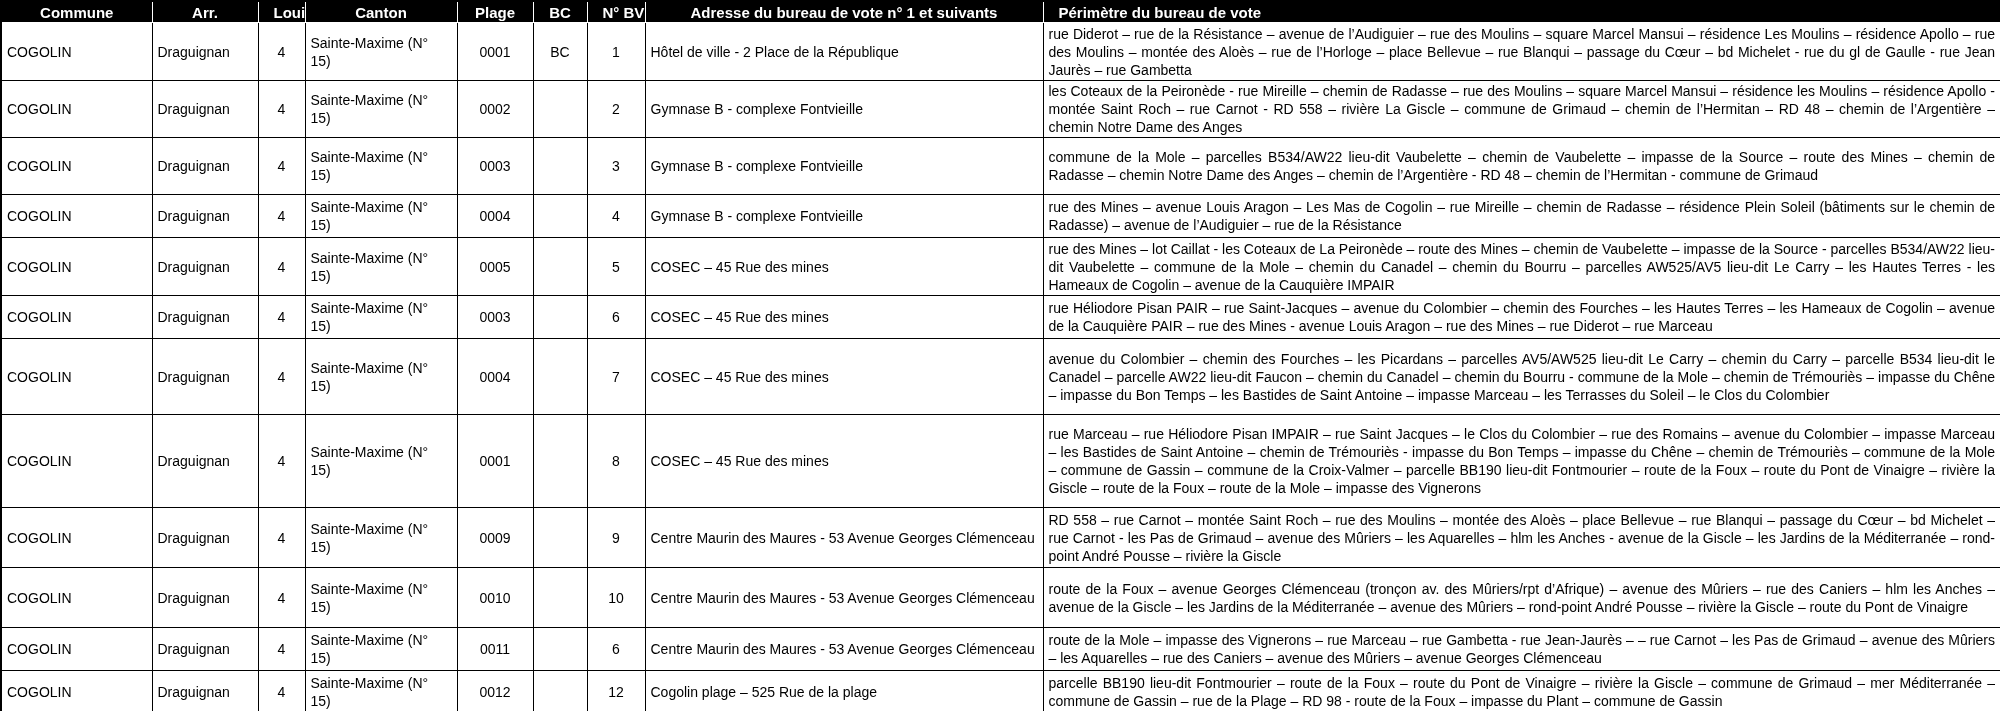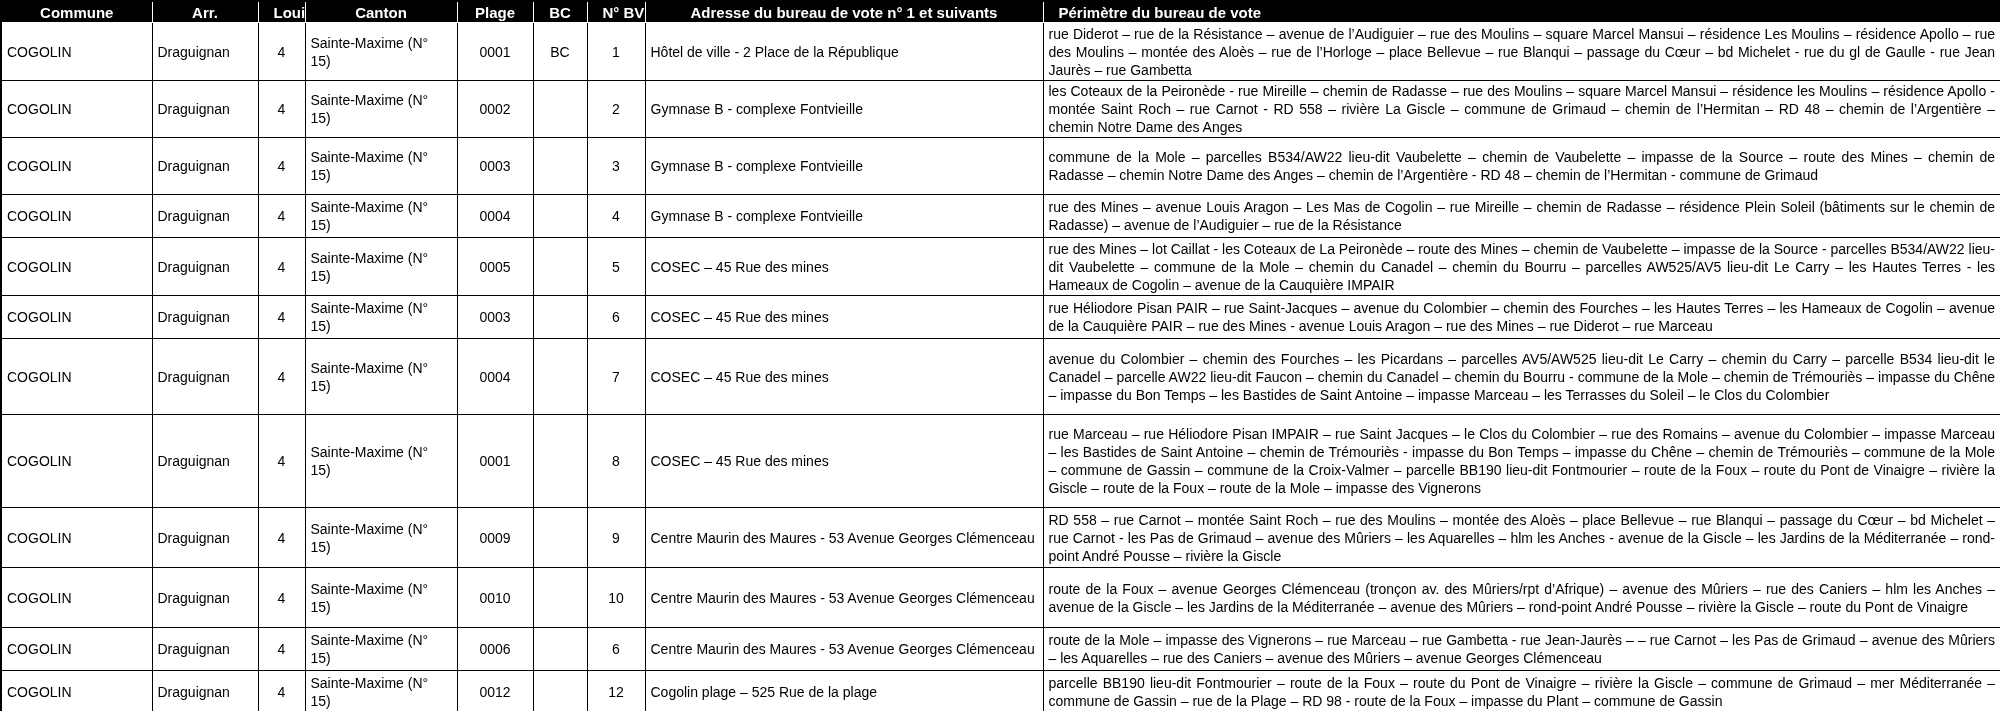--- a/index.html
+++ b/index.html
@@ -205,21 +205,21 @@
     <td class="c-bc"></td>
     <td class="c-bv">10</td>
     <td class="c-adresse">Centre Maurin des Maures - 53 Avenue Georges Clémenceau</td>
     <td class="c-perimetre">route de la Foux – avenue Georges Clémenceau (tronçon av. des Mûriers/rpt d’Afrique) – avenue des Mûriers – rue des Caniers – hlm les Anches – avenue de la Giscle – les Jardins de la Méditerranée – avenue des Mûriers – rond-point André Pousse – rivière la Giscle – route du Pont de Vinaigre</td>
   </tr>
         <tr>
     <td class="c-commune">COGOLIN</td>
     <td class="c-arr">Draguignan</td>
     <td class="c-circ">4</td>
     <td class="c-canton">Sainte-Maxime (N° 15)</td>
-    <td class="c-bureau">0006</td>
+    <td class="c-bureau">0011</td>
     <td class="c-bc"></td>
     <td class="c-bv">6</td>
     <td class="c-adresse">Centre Maurin des Maures - 53 Avenue Georges Clémenceau</td>
     <td class="c-perimetre">route de la Mole – impasse des Vignerons – rue Marceau – rue Gambetta - rue Jean-Jaurès – – rue Carnot – les Pas de Grimaud – avenue des Mûriers – les Aquarelles – rue des Caniers – avenue des Mûriers – avenue Georges Clémenceau</td>
   </tr>
         <tr>
     <td class="c-commune">COGOLIN</td>
     <td class="c-arr">Draguignan</td>
     <td class="c-circ">4</td>
     <td class="c-canton">Sainte-Maxime (N° 15)</td>

